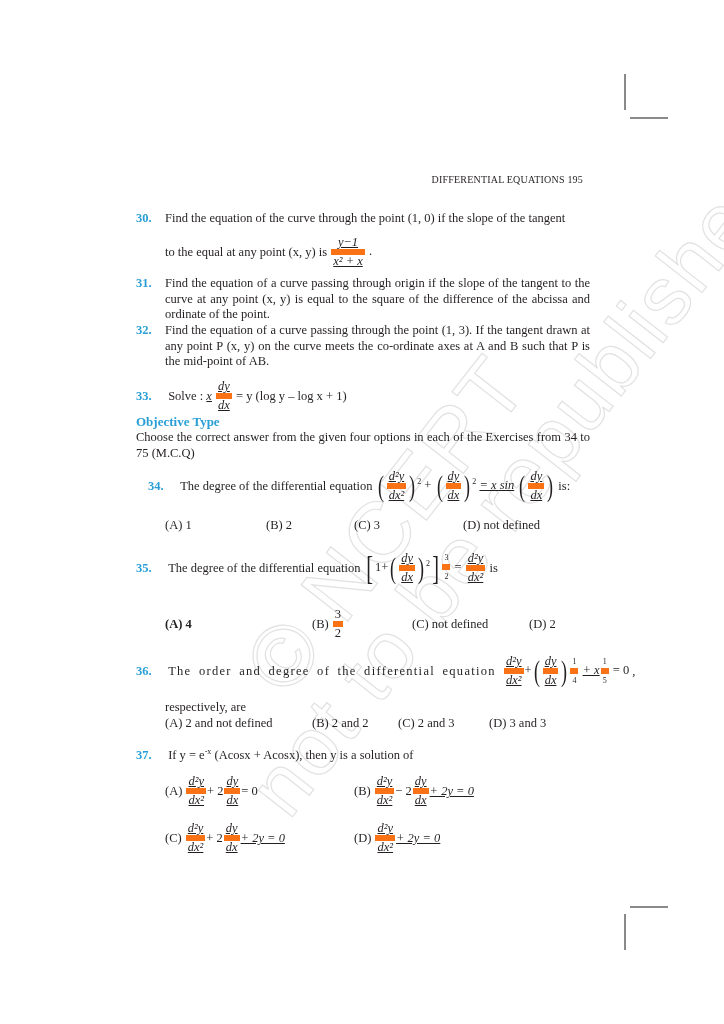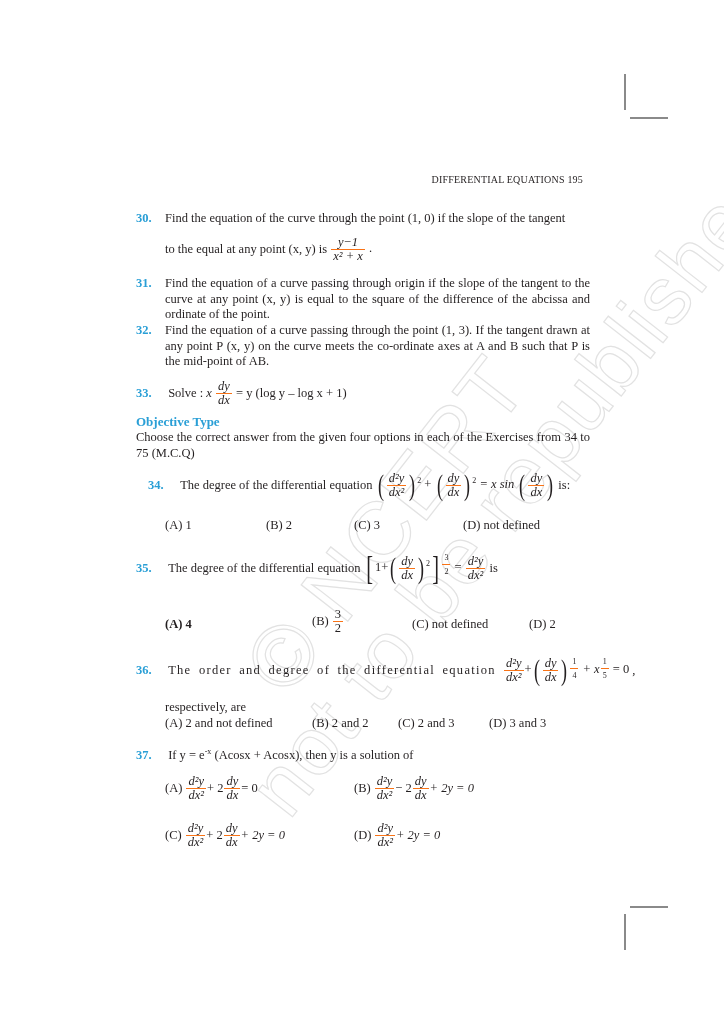--- a/index.html
+++ b/index.html
@@ -3,24 +3,24 @@
 <meta charset="utf-8">
 <style>
   html,body{margin:0;padding:0;background:#fff;}
   body{width:724px;height:1024px;position:relative;overflow:hidden;font-family:"Liberation Serif","DejaVu Serif",serif;color:#231f20;font-size:12.5px;}
   .crop{position:absolute;background:#8a8a8a;}
   .watermark{position:absolute;font-family:"Liberation Sans","DejaVu Sans",sans-serif;color:transparent;-webkit-text-stroke:1.2px #e2e2e2;font-size:86px;transform-origin:left top;white-space:nowrap;letter-spacing:2px;pointer-events:none;}
   .header{position:absolute;top:174px;right:141px;font-size:10px;letter-spacing:0.2px;}
   .q{position:absolute;left:136px;width:454px;line-height:15.5px;}
   .qnum{position:absolute;left:0;color:#2a9fd6;font-weight:bold;}
   .qbody{margin-left:29px;text-align:justify;}
-  .i{font-style:italic;}
+  .i{font-style:italic;text-decoration:underline;}
   .frac{display:inline-flex;flex-direction:column;align-items:center;vertical-align:middle;line-height:13px;margin:0 1px;}
   .frac .n{padding:0 2px;}
-  .frac .d{border-top:1px solid #f97316;padding:0 2px;}
+  .frac .d{border-top:6px solid #f97316;padding:0 2px;}
   .sup{font-size:8px;vertical-align:super;line-height:0;}
   .paren{font-size:30px;font-weight:100;vertical-align:middle;line-height:30px;transform:scaleX(0.6);display:inline-block;}
   .brack{font-size:34px;vertical-align:middle;line-height:34px;display:inline-block;transform:scaleX(0.6);}
   .heading{position:absolute;left:136px;top:414px;color:#2a9fd6;font-weight:bold;font-size:13px;}
   .intro{position:absolute;left:136px;top:430px;width:454px;line-height:15.5px;text-align:justify;}
   .opt{position:absolute;white-space:nowrap;}
   .eq{position:absolute;white-space:nowrap;}
   .small{font-size:8px;}
 </style>
 </head>

